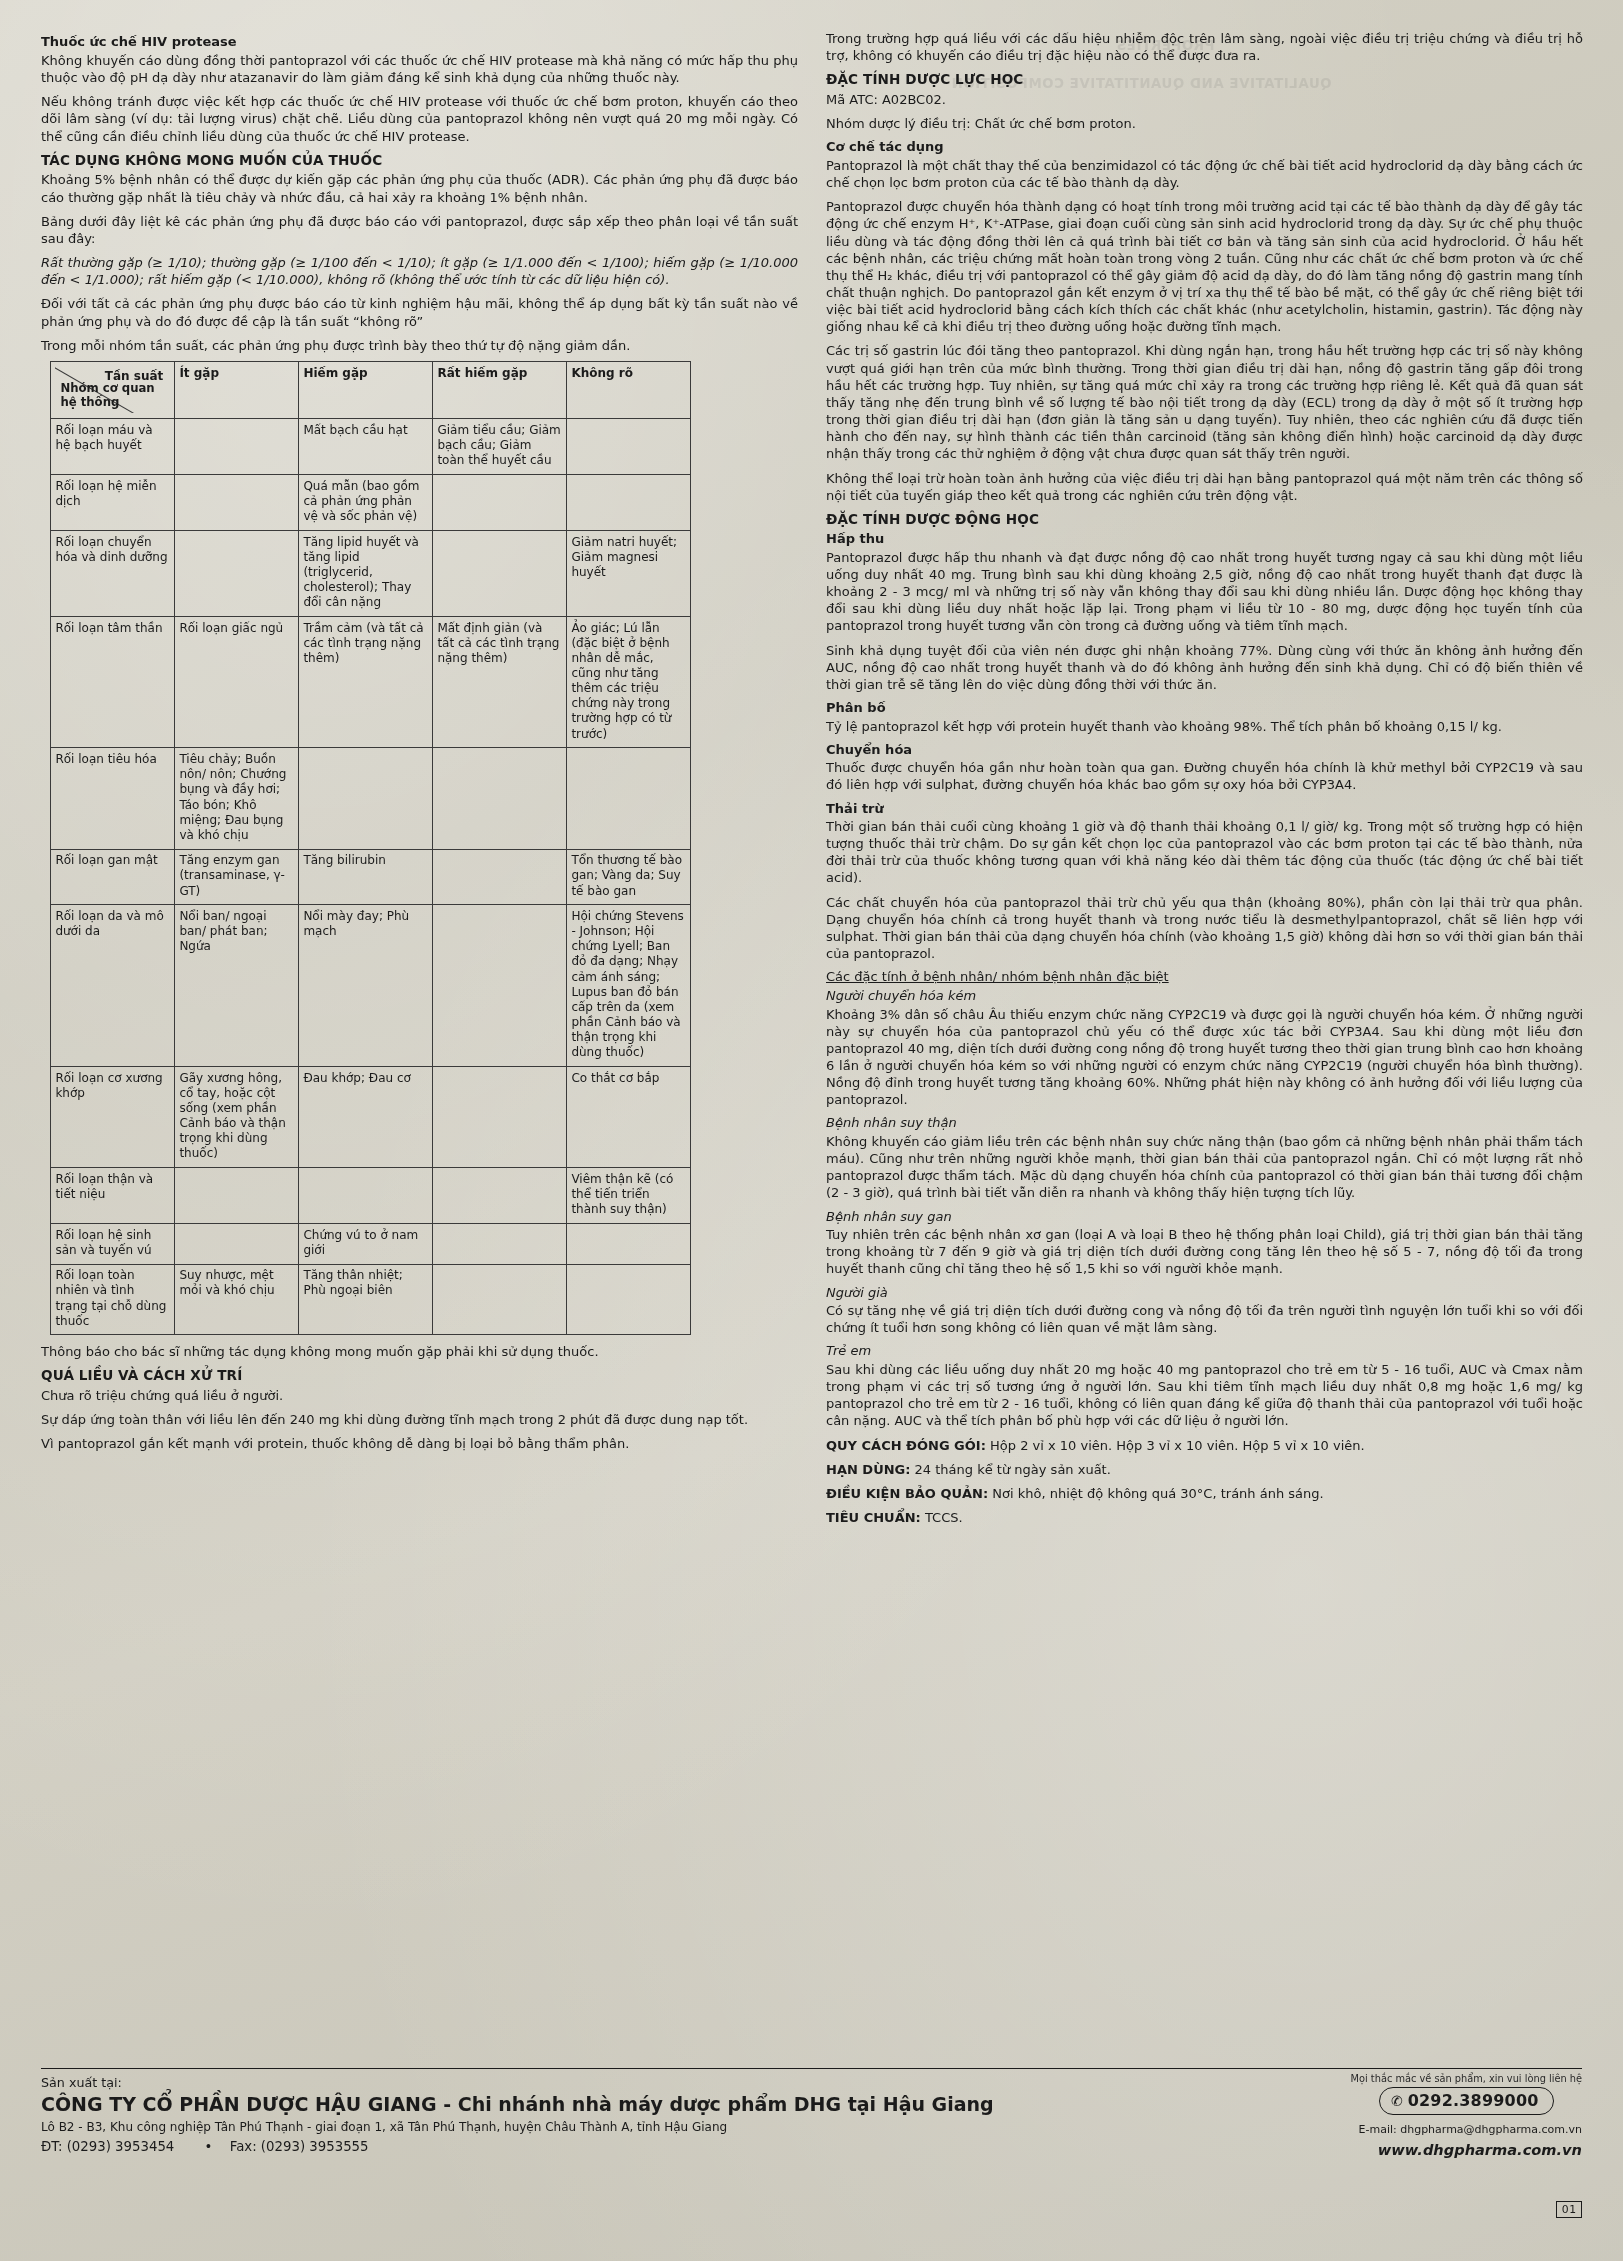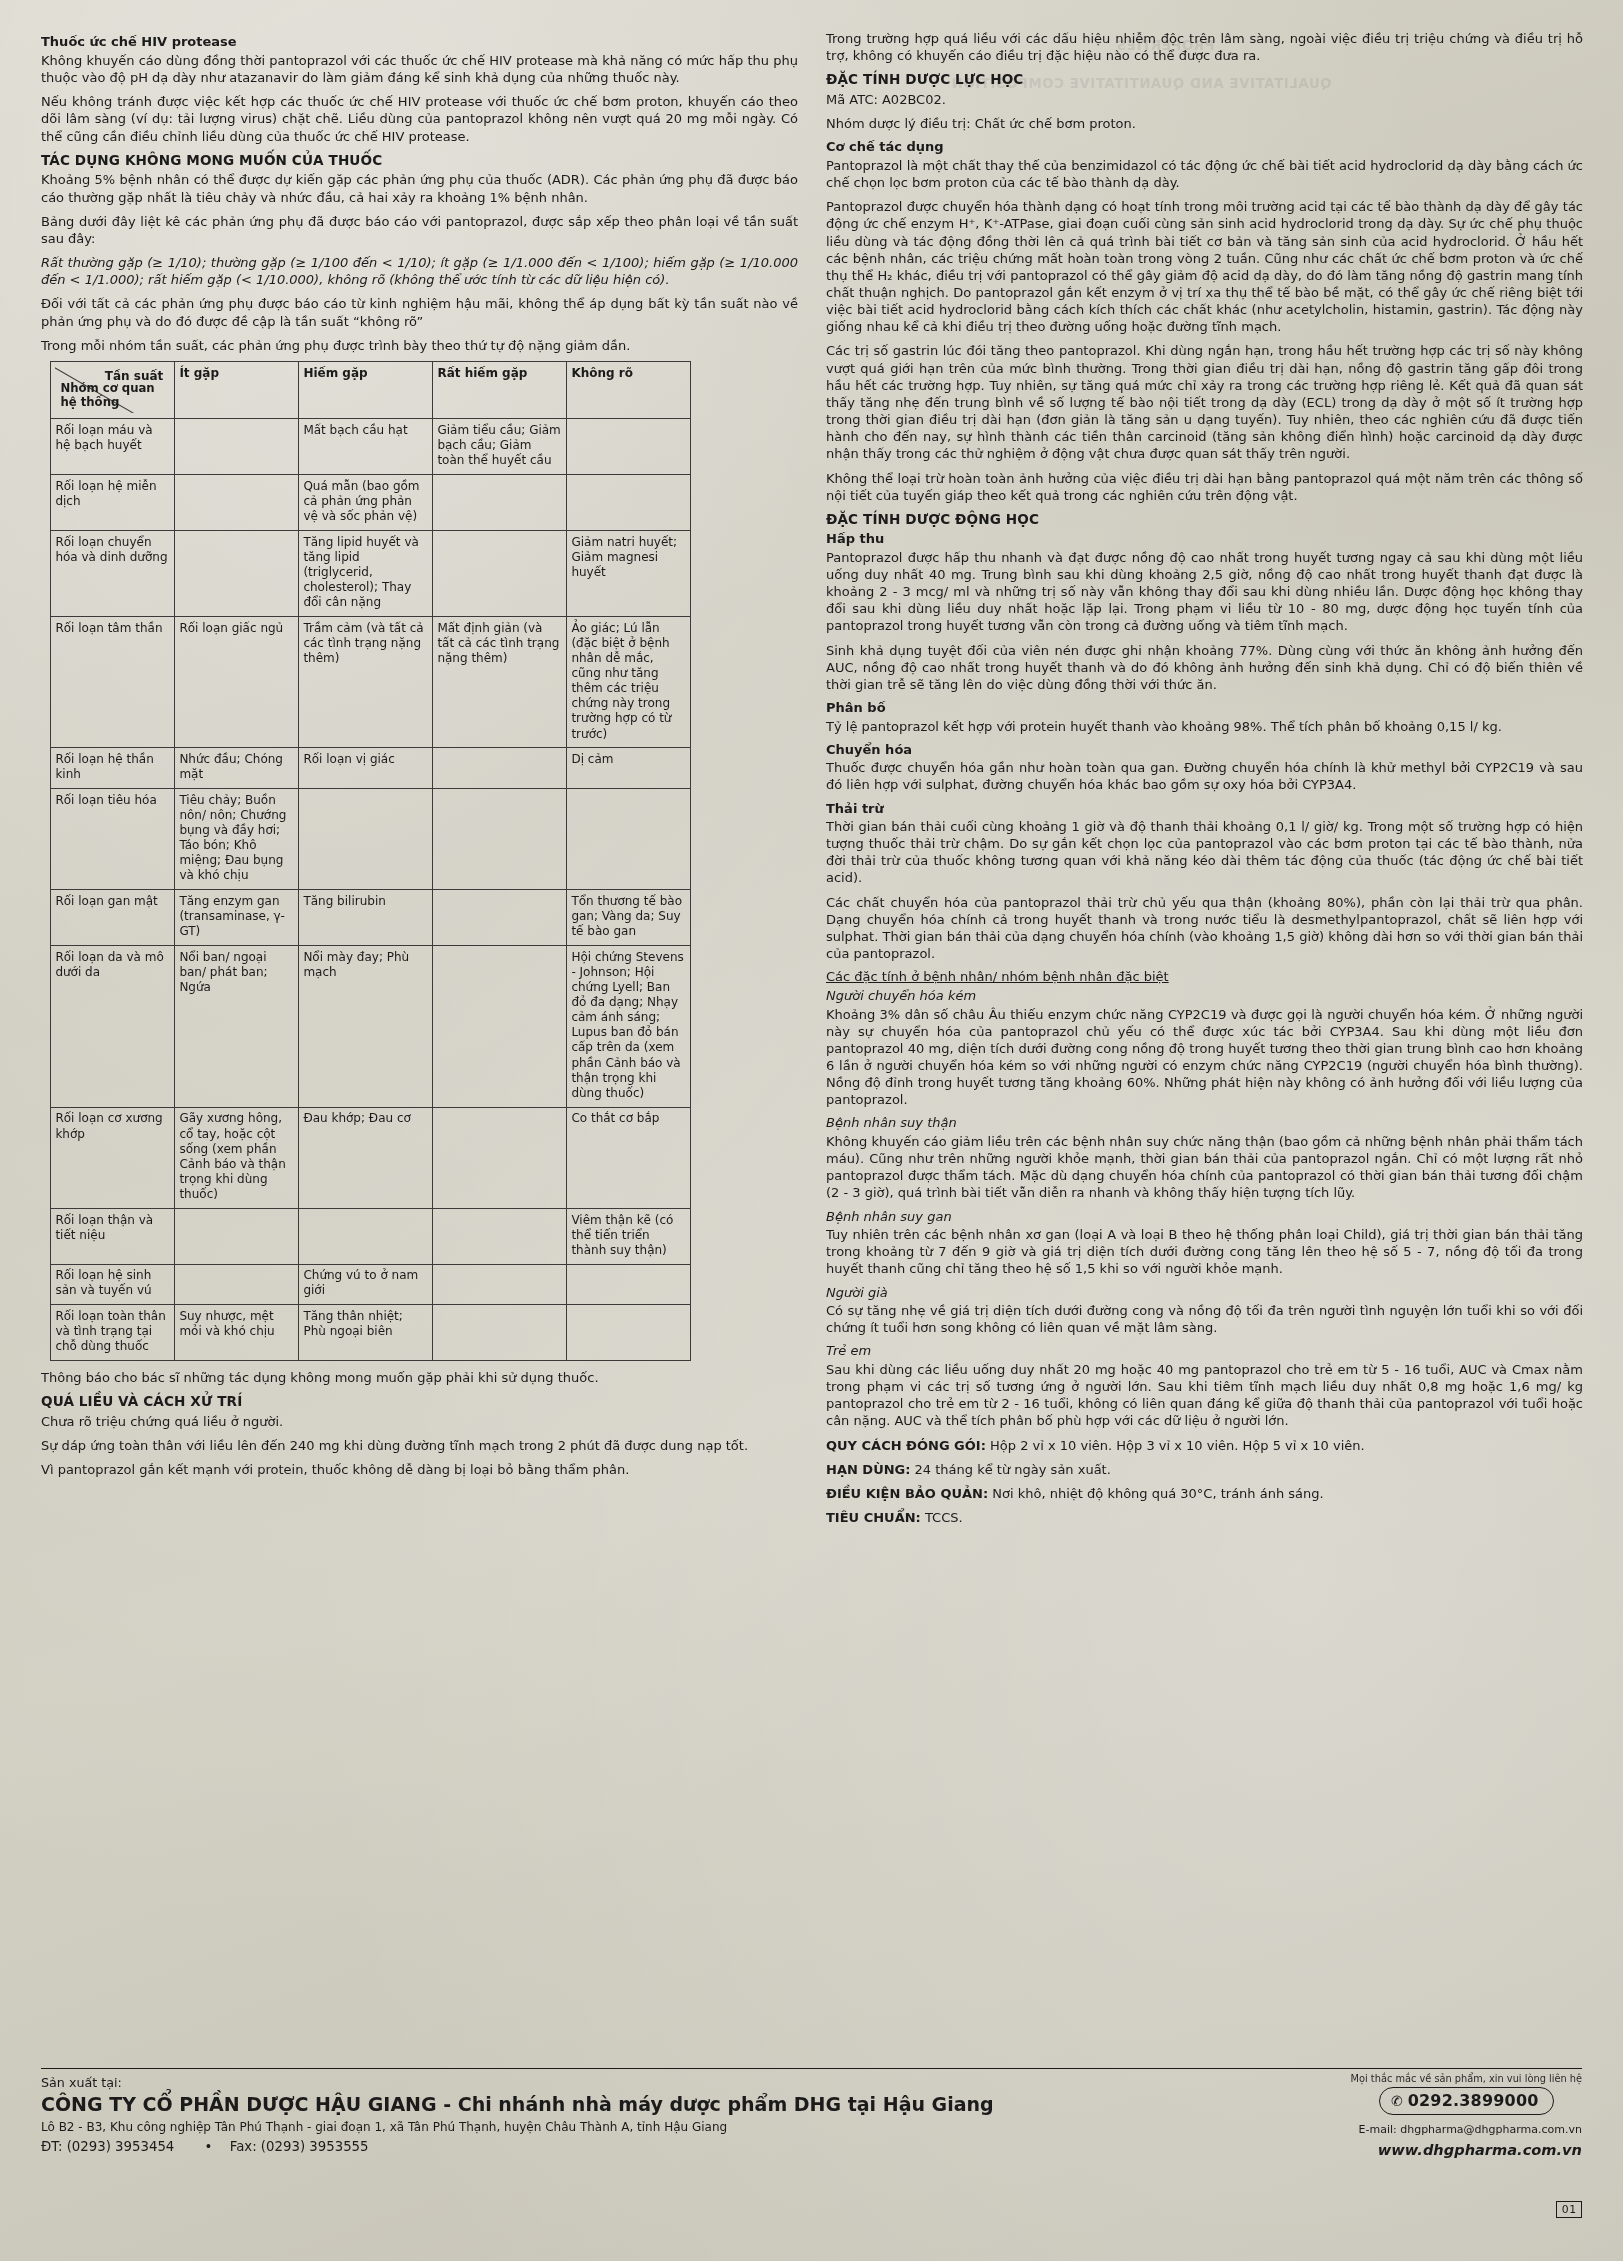--- a/index.html
+++ b/index.html
@@ -273,27 +273,20 @@
               <td>Giảm natri huyết; Giảm magnesi huyết</td>
             </tr>
             <tr>
               <td>Rối loạn tâm thần</td>
               <td>Rối loạn giấc ngủ</td>
               <td>Trầm cảm (và tất cả các tình trạng nặng thêm)</td>
               <td>Mất định giản (và tất cả các tình trạng nặng thêm)</td>
               <td>Ảo giác; Lú lẫn (đặc biệt ở bệnh nhân dễ mắc, cũng như tăng thêm các triệu chứng này trong trường hợp có từ trước)</td>
             </tr>
             <tr>
-              <td>Rối loạn hệ thần kinh</td>
-              <td>Nhức đầu; Chóng mặt</td>
-              <td>Rối loạn vị giác</td>
-              <td></td>
-              <td>Dị cảm</td>
-            </tr>
-            <tr>
               <td>Rối loạn tiêu hóa</td>
               <td>Tiêu chảy; Buồn nôn/ nôn; Chướng bụng và đầy hơi; Táo bón; Khô miệng; Đau bụng và khó chịu</td>
               <td></td>
               <td></td>
               <td></td>
             </tr>
             <tr>
               <td>Rối loạn gan mật</td>
               <td>Tăng enzym gan (transaminase, γ-GT)</td>
               <td>Tăng bilirubin</td>
@@ -322,21 +315,21 @@
               <td>Viêm thận kẽ (có thể tiến triển thành suy thận)</td>
             </tr>
             <tr>
               <td>Rối loạn hệ sinh sản và tuyến vú</td>
               <td></td>
               <td>Chứng vú to ở nam giới</td>
               <td></td>
               <td></td>
             </tr>
             <tr>
-              <td>Rối loạn toàn thân và tình trạng tại chỗ dùng thuốc</td>
+              <td>Rối loạn toàn nhiên và tình trạng tại chỗ dùng thuốc</td>
               <td>Suy nhược, mệt mỏi và khó chịu</td>
               <td>Tăng thân nhiệt; Phù ngoại biên</td>
               <td></td>
               <td></td>
             </tr>
           </tbody>
         </table>
 
         <p>Thông báo cho bác sĩ những tác dụng không mong muốn gặp phải khi sử dụng thuốc.</p>
         <div class="h-sec">QUÁ LIỀU VÀ CÁCH XỬ TRÍ</div>

